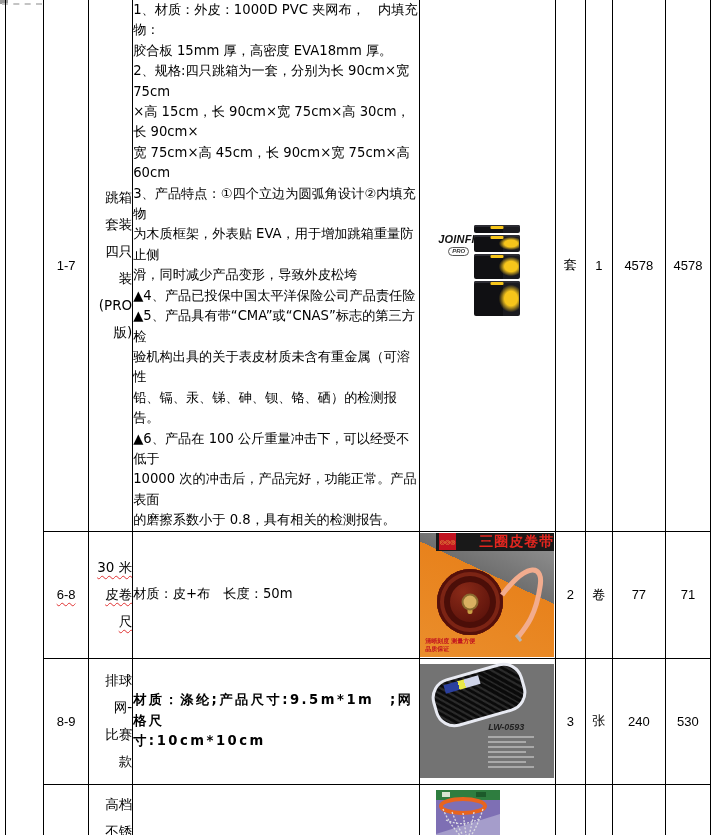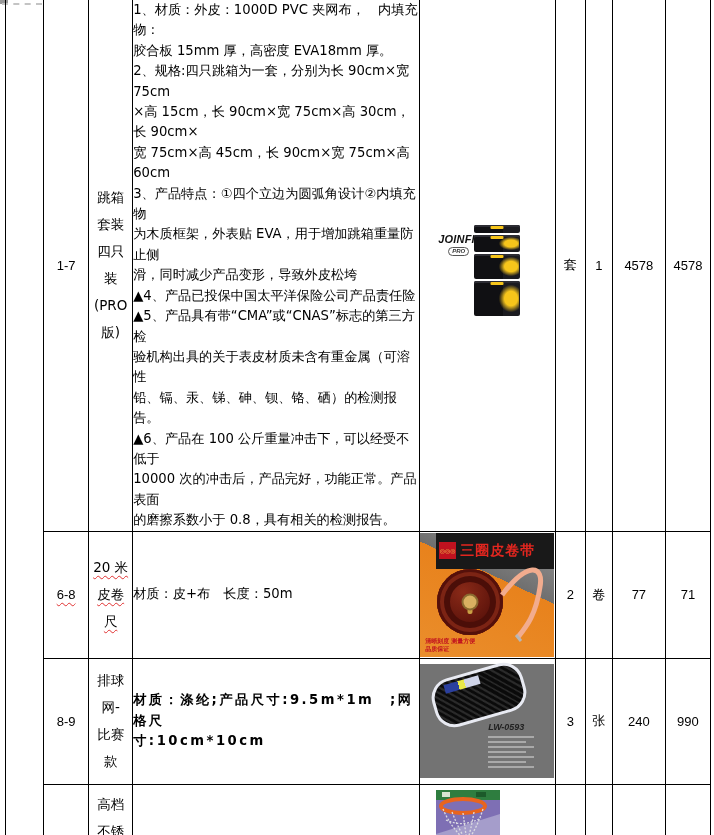--- a/index.html
+++ b/index.html
@@ -9,21 +9,21 @@
   .margin-tick{position:absolute;left:0;top:0;width:8px;height:4px;background:#9a9a9a;}
   .margin-marker{position:absolute;left:2px;top:3px;width:40px;height:0;border-top:2px dashed #c4c4c4;}
 
   table.grid{border-collapse:collapse;table-layout:fixed;position:absolute;left:5px;top:0;width:706px;}
   table.grid td{border:1.5px solid #000;padding:0;vertical-align:middle;overflow:hidden;}
   table.grid tr:first-child td{border-top:none;}
   td.a-cell{border-top:none !important;border-bottom:none;}
   tr.r1{height:317px;} tr.r2{height:127px;} tr.r3{height:126px;} tr.r4{height:121px;}
 
   td.c{text-align:center;font-family:"Liberation Sans",sans-serif;font-size:13px;}
-  td.name{text-align:center;font-size:13.5px;line-height:27px;white-space:pre-line;}
+  td.name{text-align:right;font-size:13.5px;line-height:27px;white-space:pre-line;}
   td.desc{font-size:13.2px;line-height:20.4px;padding:3px 5px 3px 7px;white-space:pre-line;text-align:left;}
   td.desc.vt{vertical-align:top;}
   td.desc.ls{letter-spacing:2.5px;font-weight:bold;}
   .sq{text-decoration:underline wavy #e03131;text-decoration-thickness:1px;text-underline-offset:3px;}
   td.imgcell{text-align:center;}
   td.imgcell > div{margin:0 auto;}
 
   
   .img-jumpbox{position:relative;width:134px;height:160px;background:#fff;}
   .jf-logo{position:absolute;left:18px;top:48px;font:bold italic 11px "Liberation Sans",sans-serif;letter-spacing:.2px;color:#111;}
@@ -33,21 +33,21 @@
   .jf-box{position:relative;width:46px;margin:0 auto 2px auto;background:linear-gradient(90deg,#101013 0 62%,#1b1b20 62%);
           border-radius:2px;box-shadow:inset 0 2px 0 #2c2c33;}
   .jf-box.b1{height:8px;} .jf-box.b2{height:17px;} .jf-box.b3{height:25px;} .jf-box.b4{height:35px;}
   .jf-tag{position:absolute;left:50%;top:1px;transform:translateX(-50%);width:13px;height:3px;background:#f6c51b;border-radius:1px;}
   .jf-blob{position:absolute;right:1px;top:12%;width:20px;height:76%;
            background:radial-gradient(ellipse at 60% 50%,#f6c51b 0 38%,rgba(246,197,27,0) 72%);}
 
   
   .img-tape{position:relative;width:134px;height:124px;
             background:linear-gradient(205deg,#979797 0%,#6f6f6f 38%,#e8821c 38%,#ea8e2c 100%);}
-  .tape-header{position:absolute;left:16px;top:0;right:0;height:36px;background:#191919;display:flex;align-items:center;}
+  .tape-header{position:absolute;left:16px;top:0;right:0;height:18px;background:#191919;display:flex;align-items:center;justify-content:space-between;}
   .tape-logo{width:17px;height:17px;background:#c1121f;margin:0 4px 0 3px;color:#f1c24b;font-size:6px;
              line-height:17px;text-align:center;overflow:hidden;}
   .tape-title{color:#e2261f;font-weight:bold;font-size:14px;letter-spacing:1px;white-space:nowrap;}
   .reel{position:absolute;left:17px;top:36px;width:66px;height:66px;border-radius:50%;
         background:radial-gradient(circle at 40% 35%,#8a2a18,#5c130b 58%,#3c0a06);
         box-shadow:inset 0 0 0 3px #55100a,inset 0 0 0 7px #7c2414,inset 0 0 0 13px #4b0e08;}
   .reel-hub{position:absolute;left:50%;top:50%;transform:translate(-50%,-50%);width:13px;height:13px;border-radius:50%;
             background:#d9b061;box-shadow:0 0 0 2px #8a6a30;}
   .reel-key{position:absolute;left:50%;top:50%;transform:translate(-50%,-1px);width:5px;height:13px;background:#caa045;border-radius:2px;}
   .tape-svg{position:absolute;left:0;top:0;}
@@ -138,21 +138,21 @@
         </div>
       </td>
       <td class="c">套</td>
       <td class="c">1</td>
       <td class="c">4578</td>
       <td class="c">4578</td>
     </tr>
 
     <tr class="r2">
       <td class="c sq">6-8</td>
-      <td class="name sq">20 米
+      <td class="name sq">30 米
 皮卷
 尺</td>
       <td class="desc">材质：皮+布　长度：50m</td>
       <td class="imgcell">
         <div class="img-tape">
           <div class="tape-header">
             <div class="tape-logo">◎◎◎</div>
             <div class="tape-title">三圈皮卷带</div>
           </div>
           <div class="reel">
@@ -195,21 +195,21 @@
             <div class="sbar"></div>
             <div class="sbar"></div>
             <div class="sbar"></div>
             <div class="sbar"></div>
           </div>
         </div>
       </td>
       <td class="c">3</td>
       <td class="c">张</td>
       <td class="c">240</td>
-      <td class="c">990</td>
+      <td class="c">530</td>
     </tr>
 
     <tr class="r4">
       <td class="c">1-10</td>
       <td class="name">高档
 不锈
 钢篮
 球网</td>
       <td class="desc">材质：不锈钢；重量 2.5kg</td>
       <td class="imgcell">

